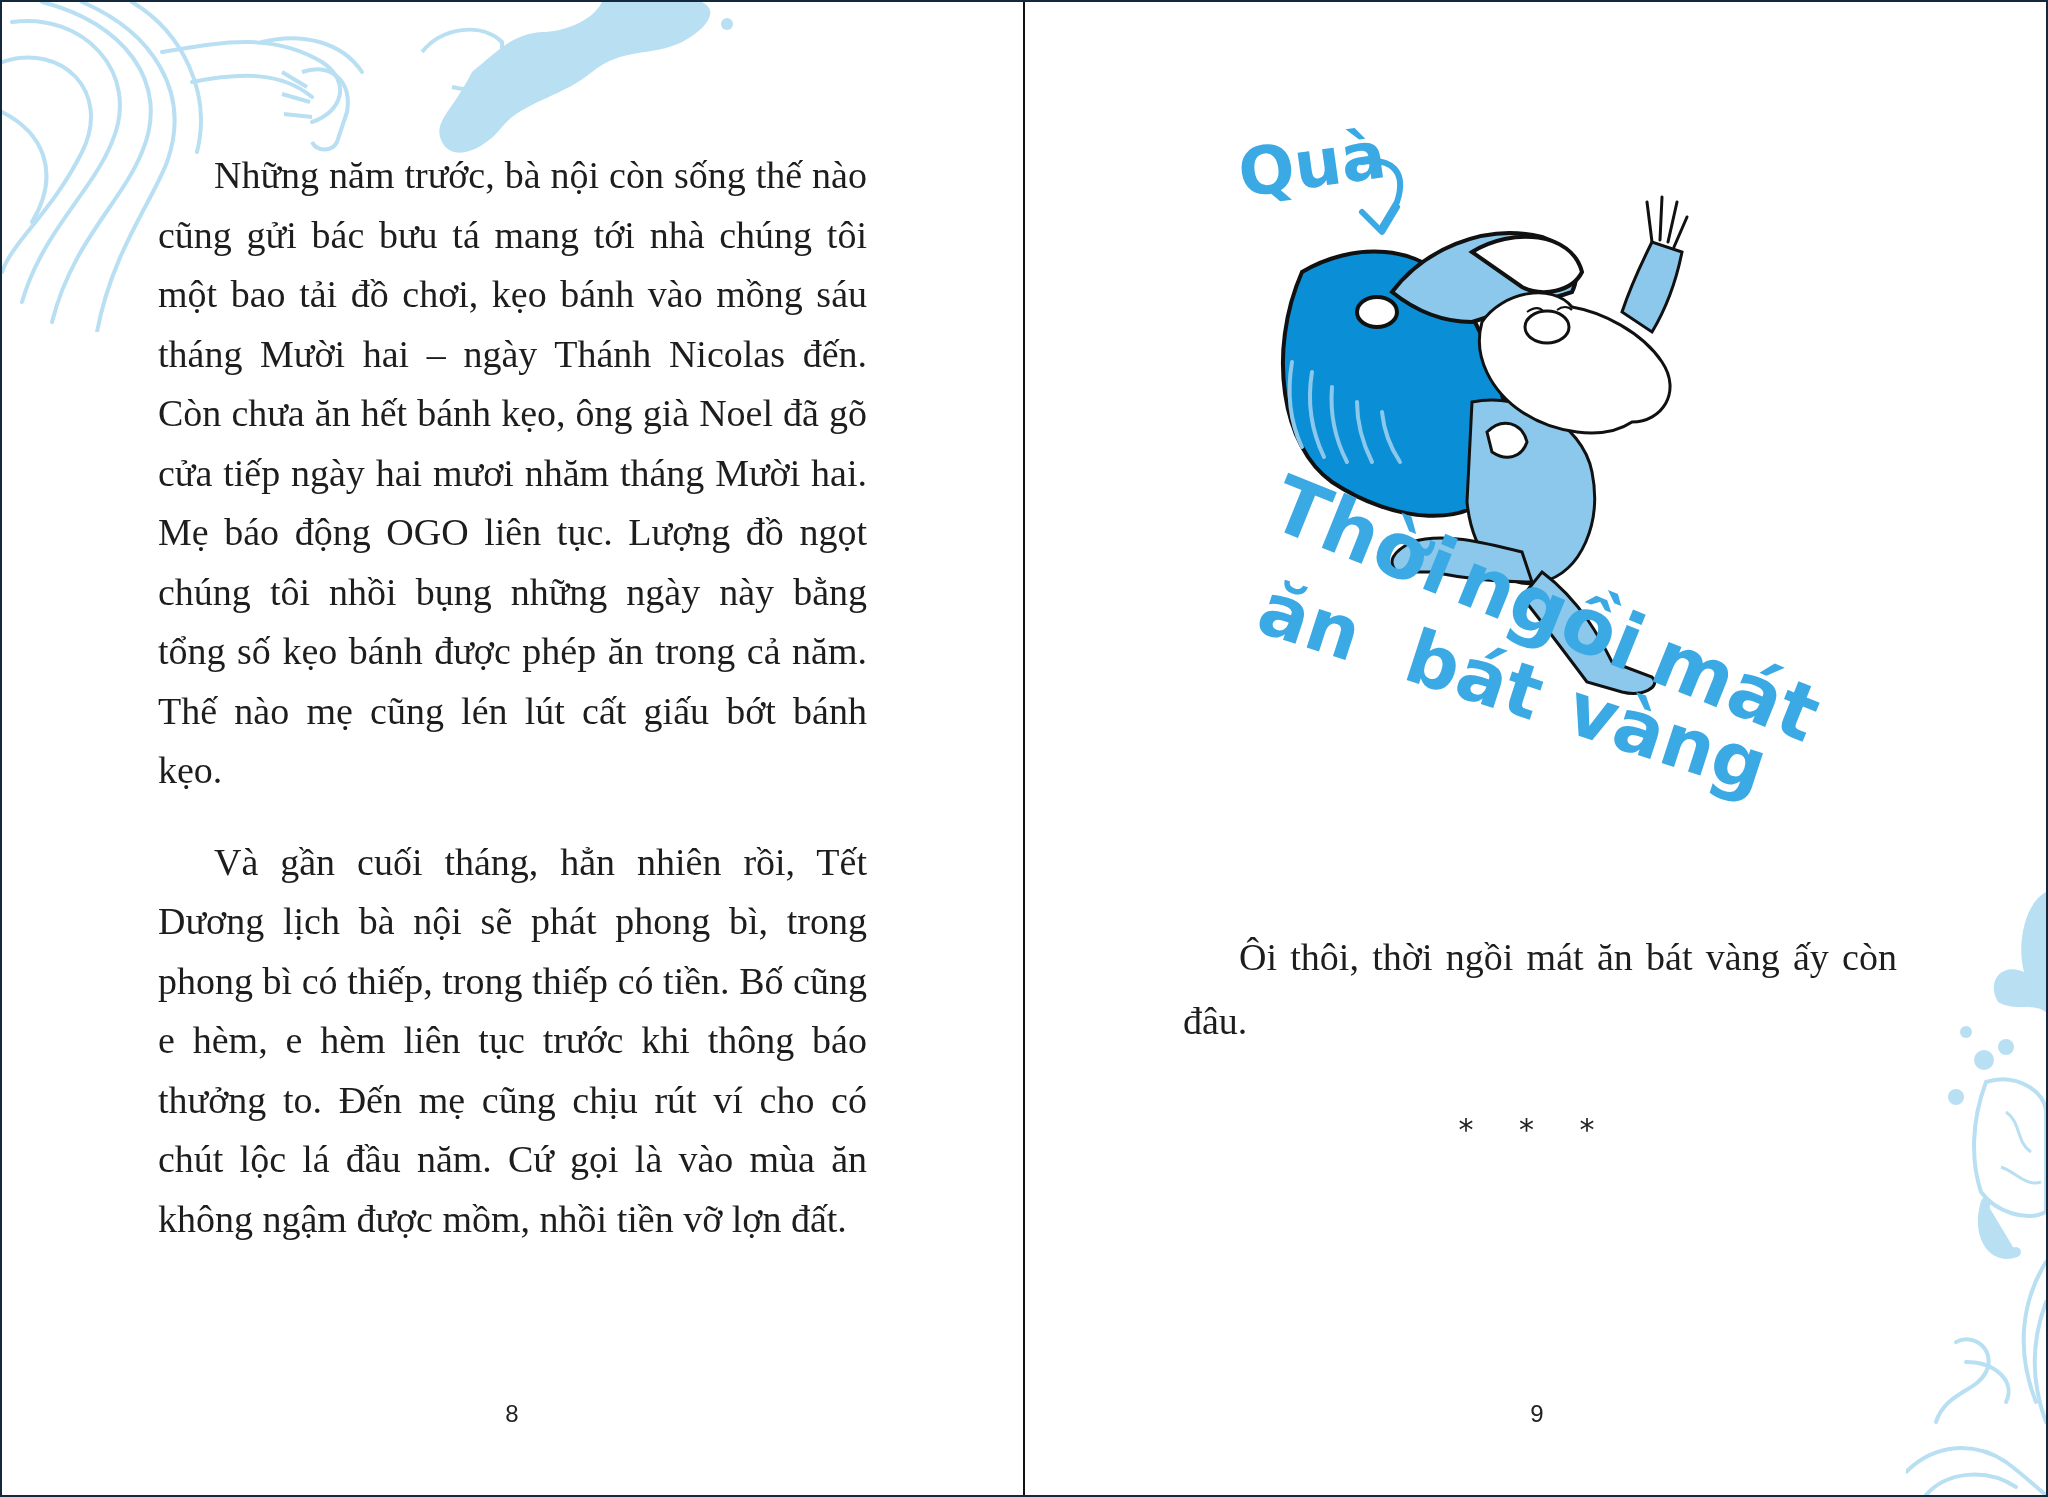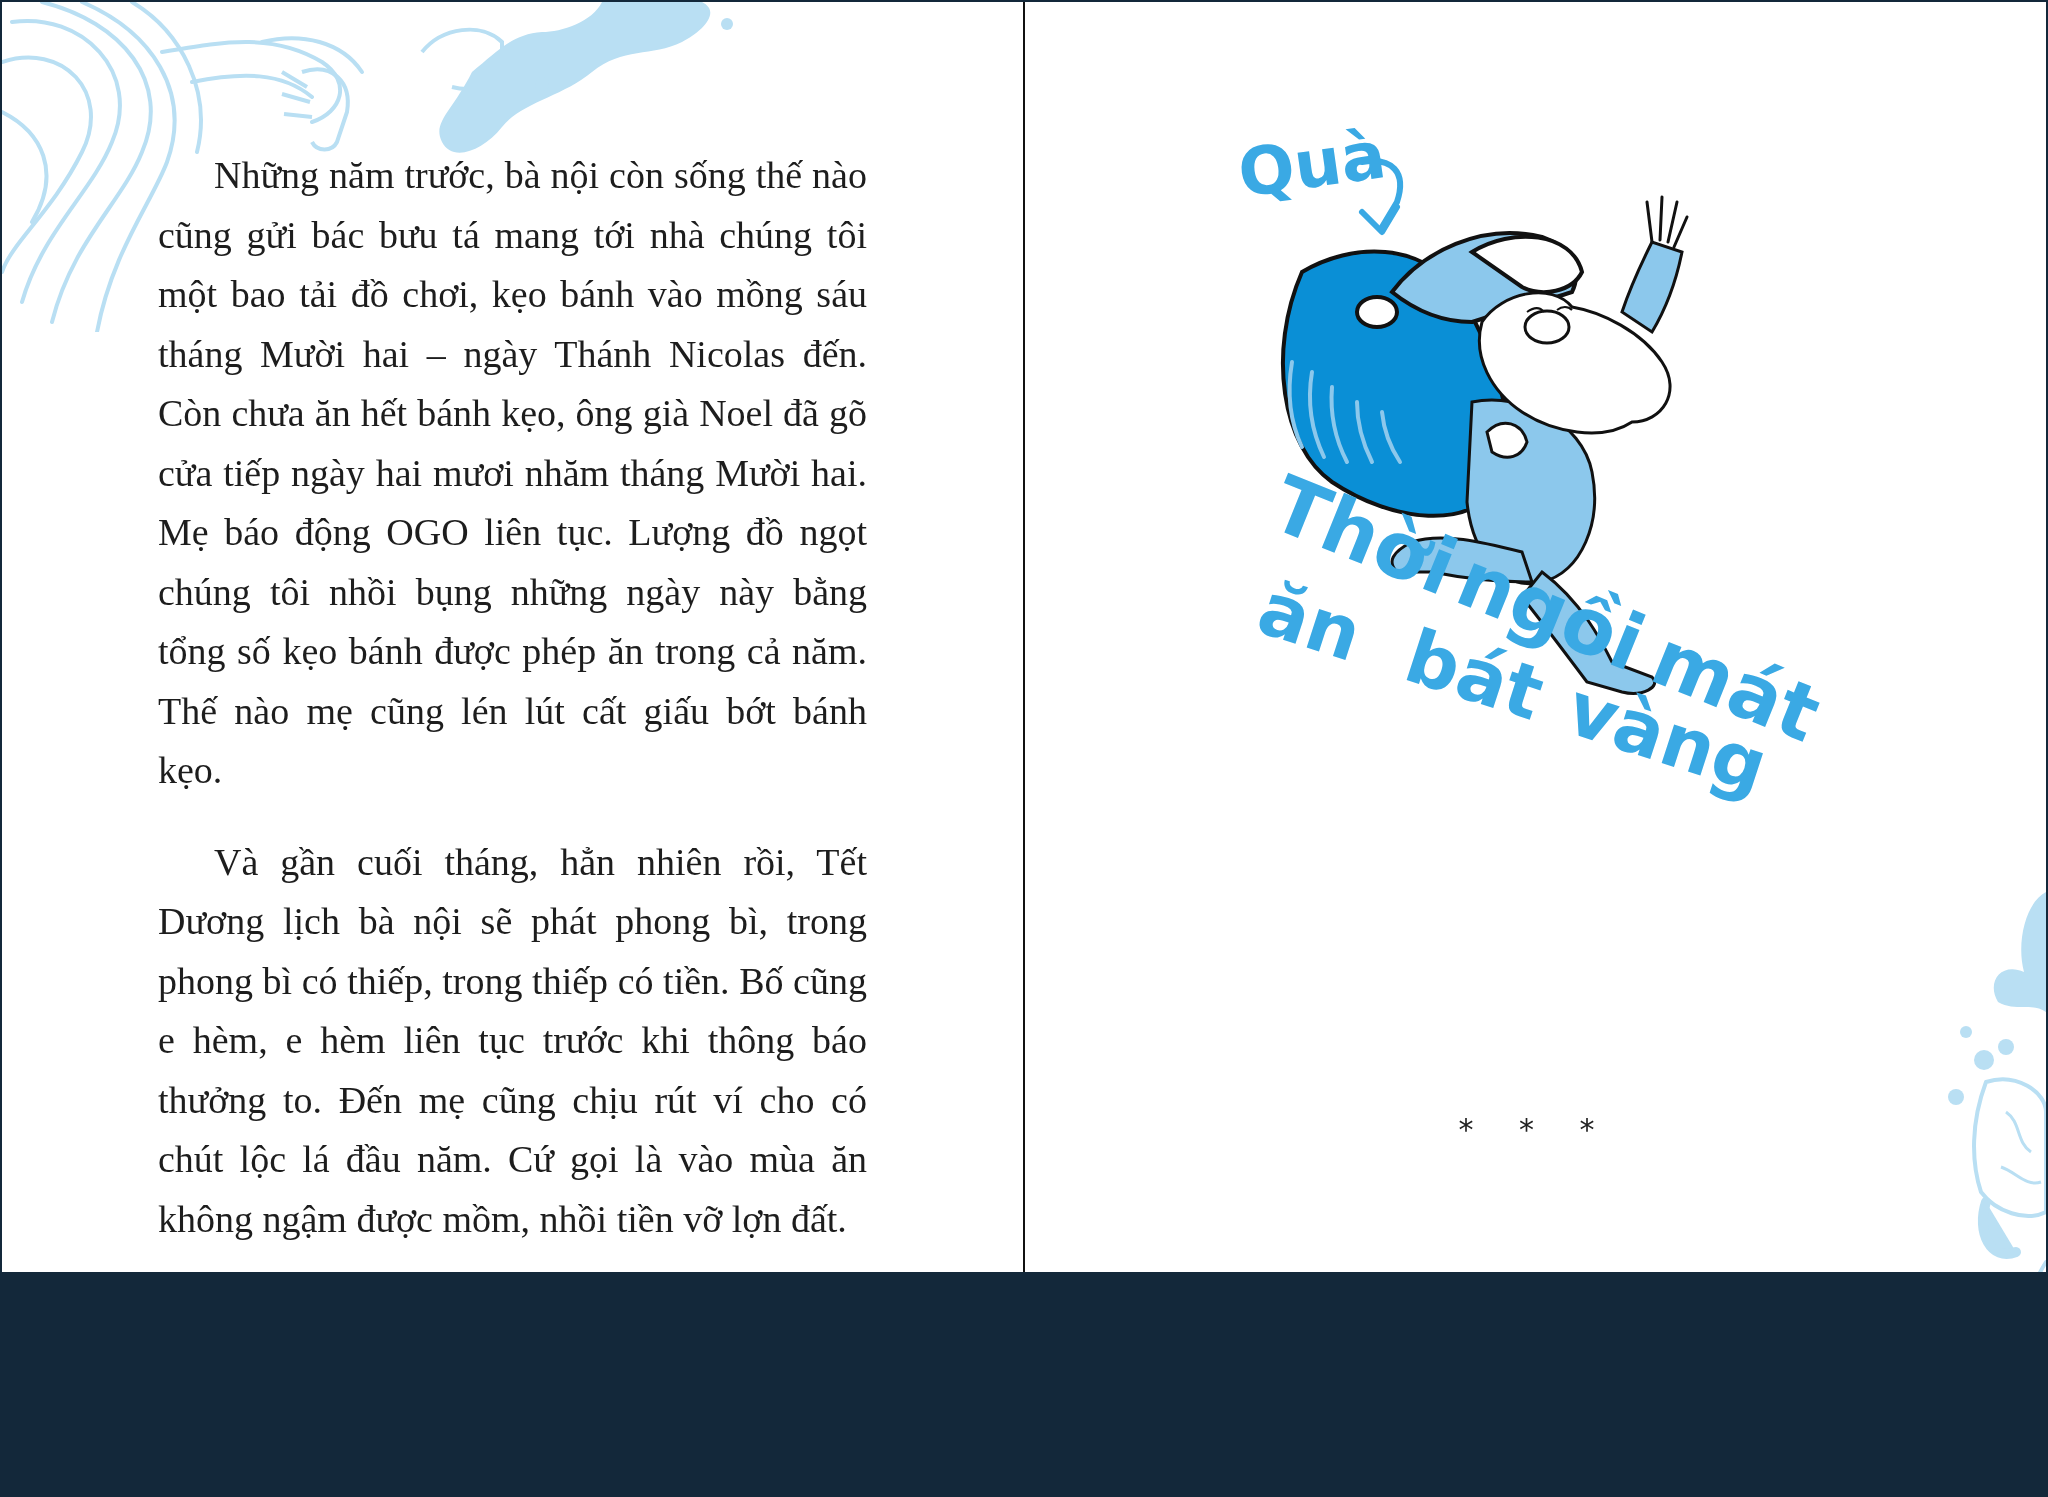--- a/index.html
+++ b/index.html
@@ -1,18 +1,18 @@
 <!DOCTYPE html>
 <html><head>
   <meta charset="utf-8">
   <style>
     * { box-sizing: border-box; margin: 0; padding: 0; }
     html, body { width: 2048px; height: 1497px; overflow: hidden; background: #13283a; }
     .spread {
-      position: absolute; left: 2px; top: 2px; width: 2044px; height: 1270px;
+      position: absolute; left: 2px; top: 2px; width: 2044px; height: 1493px;
       background: #ffffff; overflow: hidden;
     }
     .spine {
       position: absolute; left: 1021px; top: 0; width: 2px; height: 100%;
       background: #111111;
     }
     .page { position: absolute; top: 0; height: 100%; }
     .page-left { left: 0; width: 1021px; }
     .page-right { left: 1023px; width: 1021px; }
 
@@ -141,19 +141,22 @@
       <g fill="none" stroke="#b9dff3" stroke-width="4" stroke-linecap="round">
         <path d="M140,380 C115,420 110,470 130,520"></path>
         <path d="M140,420 C125,460 125,500 140,540"></path>
         <path d="M50,460 C70,450 90,470 80,490 C70,510 40,510 30,540"></path>
         <path d="M60,480 C90,480 110,500 100,520"></path>
         <path d="M0,590 C30,560 70,560 100,580 C120,595 130,605 140,613"></path>
         <path d="M20,613 C40,590 80,585 110,605"></path>
       </g>
     </svg>
 
+    <div class="body-text right-text-1">
+      <p class="para">Ôi thôi, thời ngồi mát ăn bát vàng ấy còn đâu.</p>
+    </div>
 
     <div class="asterisks">* * *</div>
 
 
     <div class="page-number pn-right">9</div>
   </div>
 </div>
 
 </body></html>

